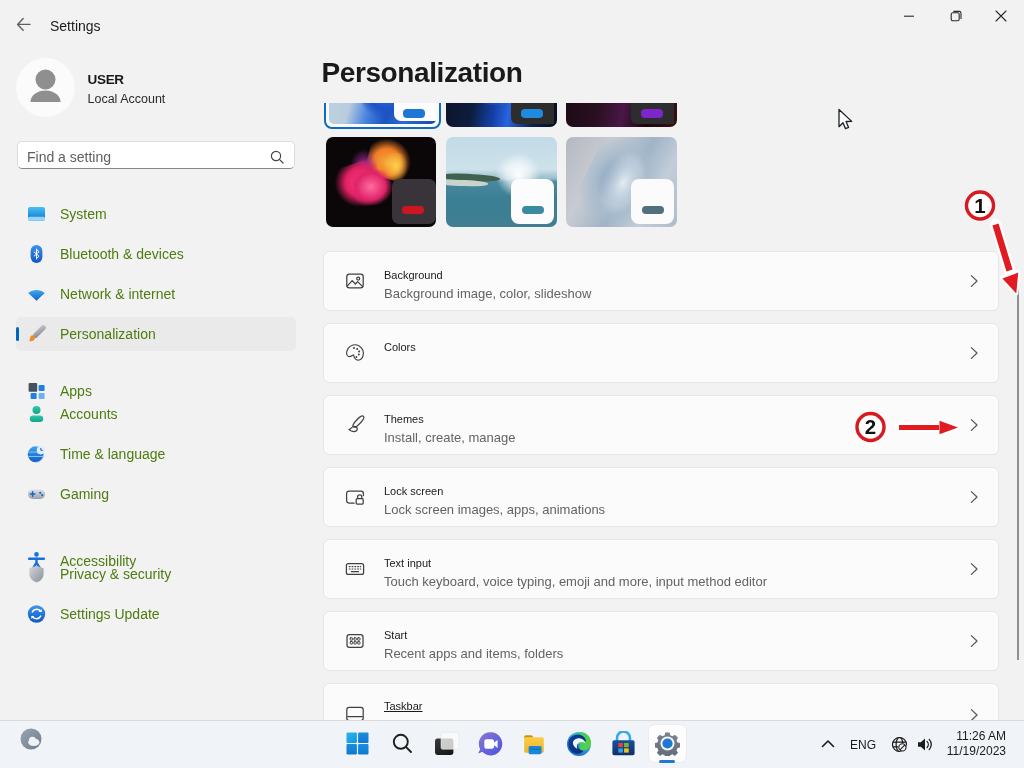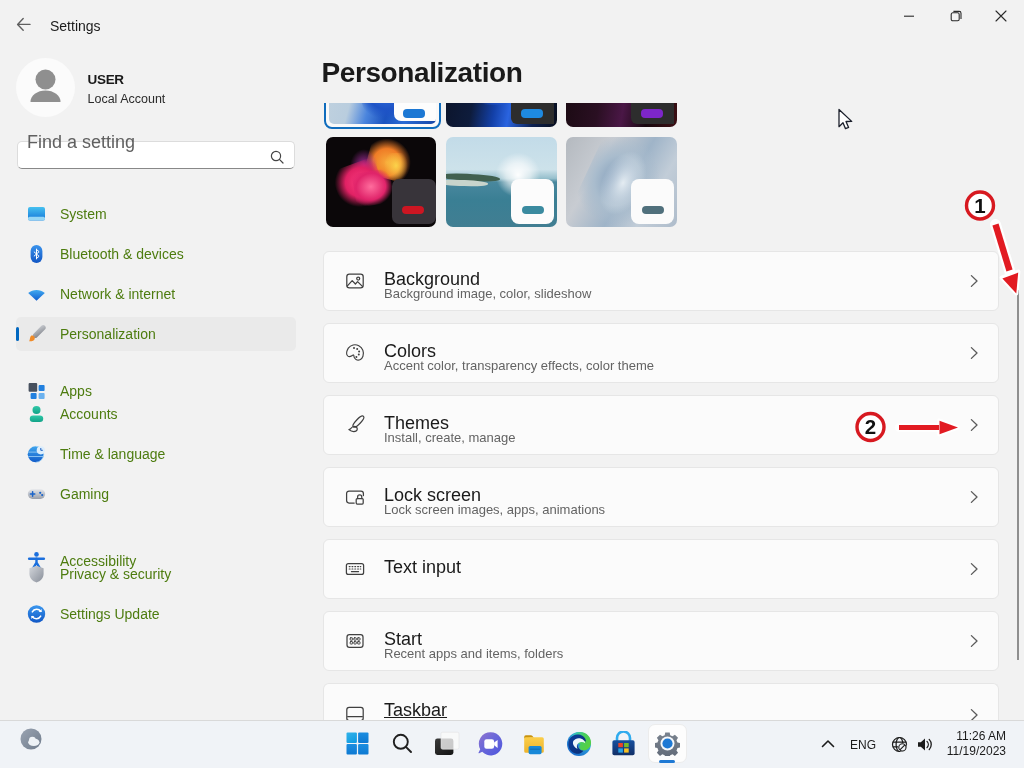--- a/index.html
+++ b/index.html
@@ -29,21 +29,21 @@
 
 <div class="abs" style="left:16px;top:58px;width:59px;height:59px;border-radius:50%;background:#fbfbfb;"></div>
 <svg class="abs" style="left:16px;top:58px;" width="59" height="59" viewBox="0 0 59 59">
   <circle cx="29.5" cy="21.5" r="10" fill="#8f8f8f"></circle>
   <path d="M14.5 44 a15 11.5 0 0 1 30 0 z" fill="#8f8f8f"></path>
 </svg>
 <div class="abs" style="left:87.5px;top:72px;font-size:13.5px;font-weight:bold;color:#191919;letter-spacing:-0.3px;">USER</div>
 <div class="abs" style="left:87.5px;top:91.5px;font-size:12.5px;color:#2b2b2b;">Local Account</div>
 
 <div class="abs" style="left:17px;top:141px;width:278px;height:28px;background:#ffffff;border:1px solid #dcdcdc;border-bottom:1.5px solid #888888;border-radius:5px;"></div>
-<div class="abs" style="left:27px;top:132px;font-size:18px;color:#606060;">Find a setting</div>
+<div class="abs" style="left:27px;top:149px;font-size:14px;color:#606060;">Find a setting</div>
 <svg class="abs" style="left:270px;top:150px;" width="14" height="14" viewBox="0 0 14 14">
   <circle cx="6" cy="6" r="4.6" stroke="#454545" stroke-width="1.2" fill="none"></circle>
   <path d="M9.4 9.4 L13 13" stroke="#454545" stroke-width="1.2" stroke-linecap="round"></path>
 </svg>
 
 <style>
   .navitem { position:absolute; left:16px; width:280px; height:34px; border-radius:5px; }
   .navitem .lbl { position:absolute; left:44px; top:50%; transform:translateY(-50%); font-size:14px; color:#4d7c0f; }
   .navitem svg { position:absolute; left:11px; top:50%; transform:translateY(-50%); }
   .navsel { background:#eaeaea; }
@@ -230,21 +230,21 @@
   <div class="abs" style="left:243px;top:34px;width:111px;height:90px;border-radius:7px;overflow:hidden;background:linear-gradient(120deg,#b4b9bf 0%,#c8ccd2 30%,#9fb4c8 55%,#c2cdd8 75%,#aebccb 100%);">
     <div class="abs" style="left:20px;top:2px;width:70px;height:86px;background:radial-gradient(ellipse at 45% 50%, #7e9ab8 0%, #a9bccd 42%, rgba(200,206,214,0) 75%);transform:rotate(25deg);"></div>
     <div class="abs" style="left:36px;top:12px;width:42px;height:68px;background:radial-gradient(ellipse at 50% 50%, #e4ecf2 0%, rgba(210,218,226,0) 70%);transform:rotate(25deg);"></div>
     <div class="abs" style="left:65px;top:42px;width:43px;height:45px;background:#fbfbfb;border-radius:8px;"></div>
     <div class="abs" style="left:75.5px;top:69px;width:22px;height:8px;background:#50707c;border-radius:4px;"></div>
   </div>
 </div>
 
 <style>
   .card { position:absolute; left:323px; width:676px; height:60px; background:#fbfbfb; border:1px solid #e6e6e6; border-radius:6px; }
-  .card .ttl { position:absolute; left:60px; top:16.5px; font-size:18px; color:#1a1a1a; }
+  .card .ttl { position:absolute; left:60px; top:16.5px; font-size:11px; color:#1a1a1a; }
   .card .sub { position:absolute; left:60px; top:33.5px; font-size:13px; color:#636363; }
   .card .cic { position:absolute; left:20px; top:50%; transform:translateY(-50%); }
   .card .chev { position:absolute; right:18px; top:50%; transform:translateY(-50%); }
   .cstroke { stroke:#404040; stroke-width:1.25; fill:none; stroke-linecap:round; stroke-linejoin:round; }
 </style>
 <div class="card" style="top:251px;">
   <svg class="cic" width="22" height="22" viewBox="0 0 22 22">
     <rect x="2.8" y="4.2" width="16.4" height="13.6" rx="2.6" class="cstroke"></rect>
     <circle cx="14.2" cy="8.6" r="1.5" class="cstroke"></circle>
     <path d="M3.4 15.8 L8.2 10.6 L11.4 14 L13.6 11.6 L18.4 16.4" class="cstroke"></path>
@@ -258,21 +258,20 @@
 <div class="card" style="top:323px;">
   <svg class="cic" width="22" height="22" viewBox="0 0 22 22">
     <path d="M4.2 6.4 C6.9 2.8 11.6 1.7 15.6 3.8 C19.8 6 21.6 10.7 20.1 15.2 C18.9 18.9 15.2 20.2 12.6 18.7 C11.6 18.1 11 17.4 10.6 16.4 C10.5 16 10.4 15.7 10.3 15.2 L10.2 14.6 C10.1 14.1 9.9 13.8 9.8 13.8 C9.6 13.7 9.4 13.7 9 14 L8.7 14.2 C8.5 14.3 8.3 14.5 8.1 14.6 C5.9 16 4.3 16.1 3.1 14.4 C1.8 12.7 1.9 10.3 4.2 6.4 Z" class="cstroke" transform="scale(0.92) translate(0.5 0.3)"></path>
     <circle cx="10" cy="6" r="1" fill="#404040"></circle>
     <circle cx="13.2" cy="6.9" r="1" fill="#404040"></circle>
     <circle cx="15.1" cy="9.4" r="1" fill="#404040"></circle>
     <circle cx="14.8" cy="12.6" r="1" fill="#404040"></circle>
     <circle cx="12.4" cy="15" r="1" fill="#404040"></circle>
   </svg>
   <div class="ttl">Colors</div>
-    <div class="sub">Accent color, transparency effects, color theme</div>
   <svg class="chev" width="12" height="14" viewBox="0 0 12 14">
       <path d="M3.4 1.6 L9 7 L3.4 12.4" class="cstroke" style="stroke:#5a5a5a;stroke-width:1.3;"></path>
     </svg>
 </div>
 <div class="card" style="top:395px;">
   <svg class="cic" width="22" height="22" viewBox="0 0 22 22">
     <ellipse cx="14.4" cy="7.6" rx="7.3" ry="2.35" transform="rotate(-46 14.4 7.6)" class="cstroke"></ellipse>
     <path d="M10.2 12.5 c1.9 -0.1 3.3 1.3 3 2.9 c-0.3 1.3 -1.7 2.1 -3.4 2.1 c-1.7 0 -3.5 -0.7 -4.9 -1.9 c1.1 -0.2 1.9 -0.8 2.4 -1.6 c0.6 -0.9 1.5 -1.4 2.9 -1.5 z" class="cstroke"></path>
   </svg>
   <div class="ttl">Themes</div>
@@ -292,20 +291,21 @@
   <svg class="chev" width="12" height="14" viewBox="0 0 12 14">
       <path d="M3.4 1.6 L9 7 L3.4 12.4" class="cstroke" style="stroke:#5a5a5a;stroke-width:1.3;"></path>
     </svg>
 </div>
 <div class="card" style="top:539px;">
   <svg class="cic" width="22" height="22" viewBox="0 0 22 22">
     <rect x="2.4" y="5.6" width="17.2" height="10.8" rx="2" class="cstroke"></rect>
     <path d="M5.2 8.6 h0.9 M8 8.6 h0.9 M10.8 8.6 h0.9 M13.6 8.6 h0.9 M16.2 8.6 h0.6 M5.2 11 h0.9 M8 11 h0.9 M10.8 11 h0.9 M13.6 11 h0.9 M16.2 11 h0.6 M7.4 13.6 h7.2" stroke="#404040" stroke-width="1.1" stroke-linecap="round"></path>
   </svg>
   <div class="ttl">Text input</div>
+    <div class="sub">Touch keyboard, voice typing, emoji and more, input method editor</div>
   <svg class="chev" width="12" height="14" viewBox="0 0 12 14">
       <path d="M3.4 1.6 L9 7 L3.4 12.4" class="cstroke" style="stroke:#5a5a5a;stroke-width:1.3;"></path>
     </svg>
 </div>
 <div class="card" style="top:611px;">
   <svg class="cic" width="22" height="22" viewBox="0 0 22 22">
     <rect x="3" y="4.6" width="16" height="12.8" rx="2.4" class="cstroke"></rect>
     <rect x="6.2" y="7.8" width="2.4" height="2.4" rx="0.5" class="cstroke" style="stroke-width:1;"></rect>
     <rect x="9.9" y="7.8" width="2.4" height="2.4" rx="0.5" class="cstroke" style="stroke-width:1;"></rect>
     <rect x="13.6" y="7.8" width="2.4" height="2.4" rx="0.5" class="cstroke" style="stroke-width:1;"></rect>

